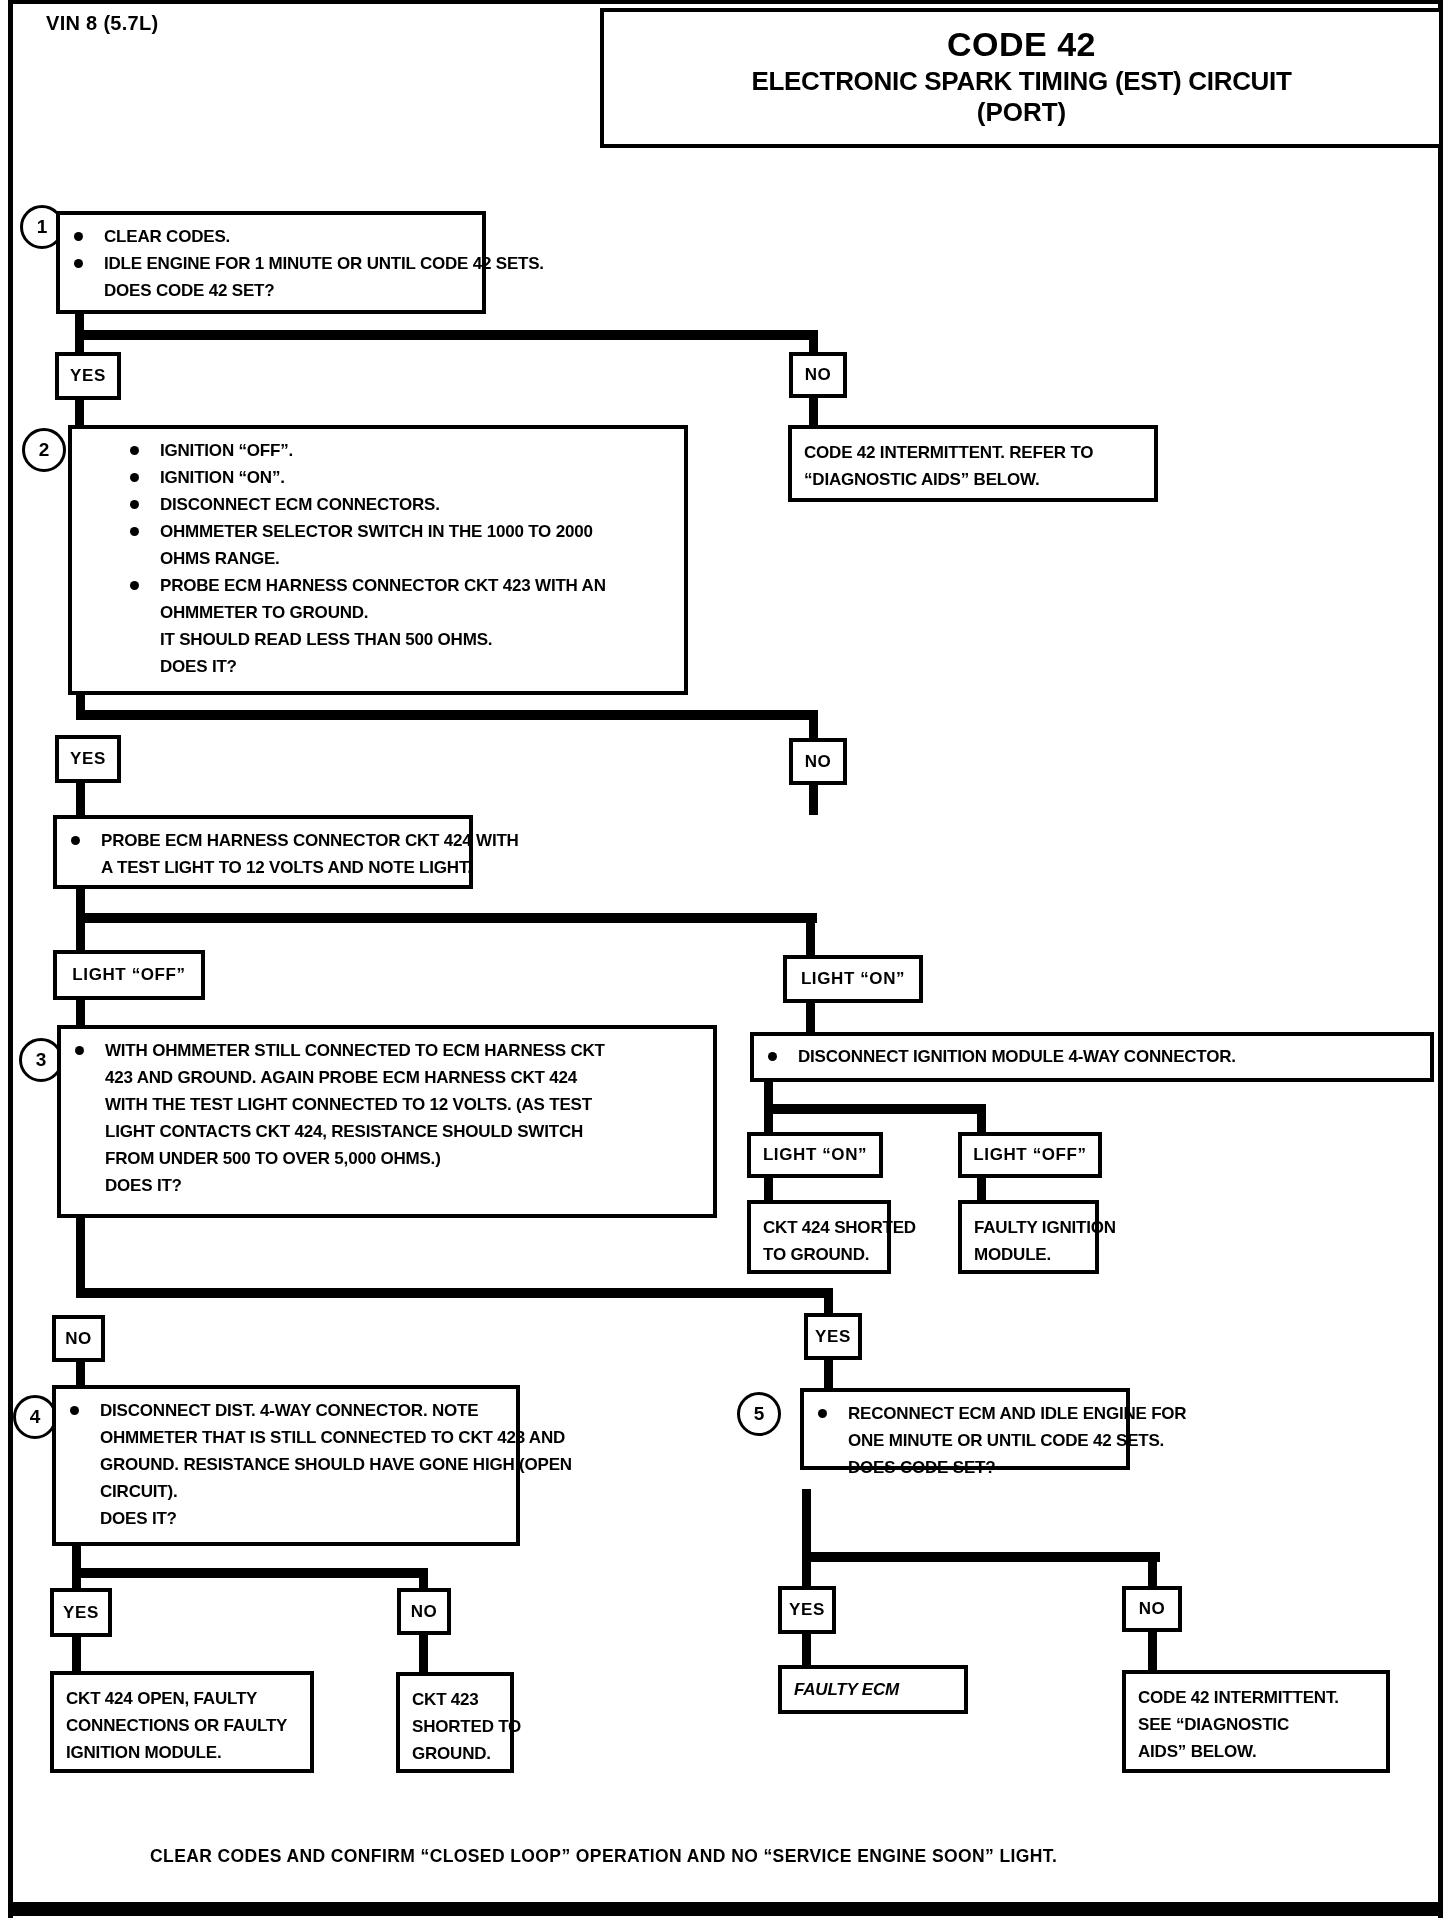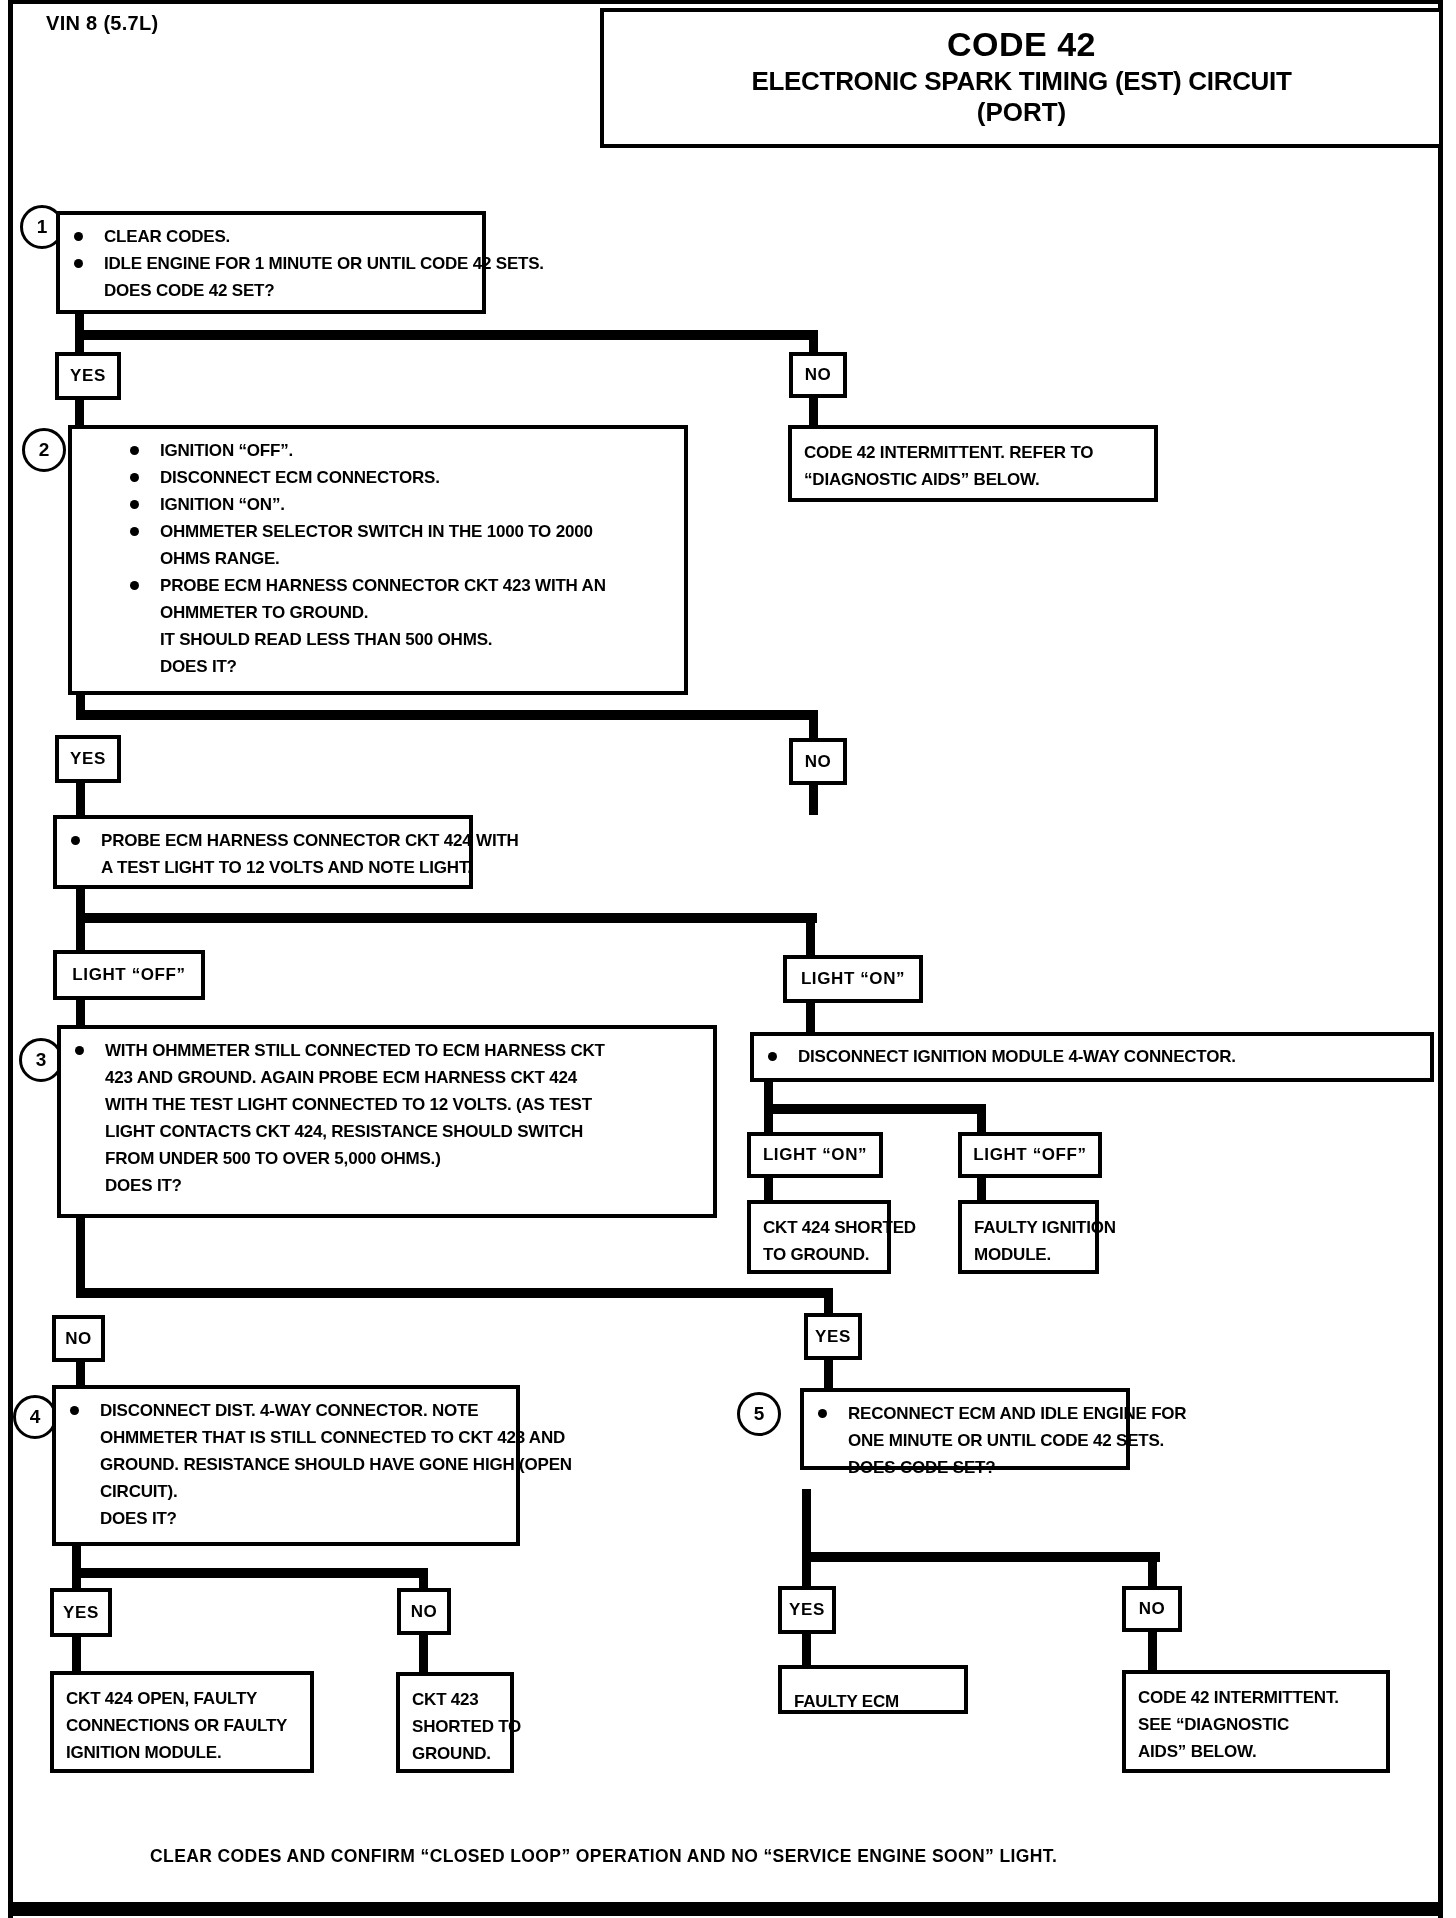--- a/index.html
+++ b/index.html
@@ -69,22 +69,22 @@
       <div class="ln">“DIAGNOSTIC AIDS” BELOW.</div>
     </div>
   </div>
 
   <div class="circle" style="left:22px;top:428px;">
       <span>2</span>
     </div>
   <div class="box" style="left:68px;top:425px;width:620px;height:270px;padding-left:44px;">
     <div class="pad">
       <div class="ln bl">IGNITION “OFF”.</div>
+      <div class="ln bl">IGNITION “ON”.</div>
       <div class="ln bl">DISCONNECT ECM CONNECTORS.</div>
-      <div class="ln bl">IGNITION “ON”.</div>
       <div class="ln bl">OHMMETER SELECTOR SWITCH IN THE 1000 TO 2000</div>
       <div class="ln">OHMS RANGE.</div>
       <div class="ln bl">PROBE ECM HARNESS CONNECTOR CKT 423 WITH AN</div>
       <div class="ln">OHMMETER TO GROUND.</div>
       <div class="ln">IT SHOULD READ LESS THAN 500 OHMS.</div>
       <div class="ln">DOES IT?</div>
     </div>
   </div>
 
   <div class="vl" style="left:76px;top:695px;width:9px;height:25px;"></div>
@@ -225,21 +225,21 @@
   <div class="vl" style="left:802px;top:1562px;width:9px;height:24px;"></div>
   <div class="vl" style="left:1148px;top:1562px;width:9px;height:24px;"></div>
 
   <div class="tag" style="left:778px;top:1586px;width:58px;height:48px;">YES</div>
   <div class="tag" style="left:1122px;top:1586px;width:60px;height:46px;">NO</div>
 
   <div class="vl" style="left:802px;top:1634px;width:9px;height:31px;"></div>
   <div class="vl" style="left:1148px;top:1632px;width:9px;height:38px;"></div>
 
   <div class="box" style="left:778px;top:1665px;width:190px;height:49px;">
-    <div class="pad2" style="padding-top:19px;">
+    <div class="pad2" style="padding-top:7px;font-style:italic;">
       <div class="ln">FAULTY ECM</div>
     </div>
   </div>
   <div class="box" style="left:1122px;top:1670px;width:268px;height:103px;">
     <div class="pad2">
       <div class="ln">CODE 42 INTERMITTENT.</div>
       <div class="ln">SEE “DIAGNOSTIC</div>
       <div class="ln">AIDS” BELOW.</div>
     </div>
   </div>

